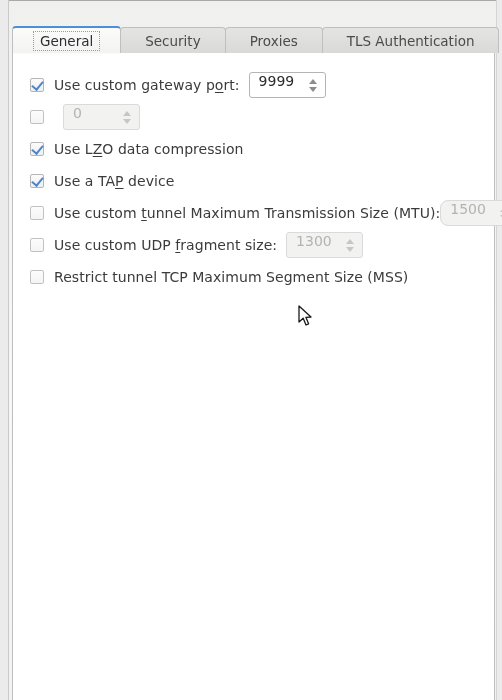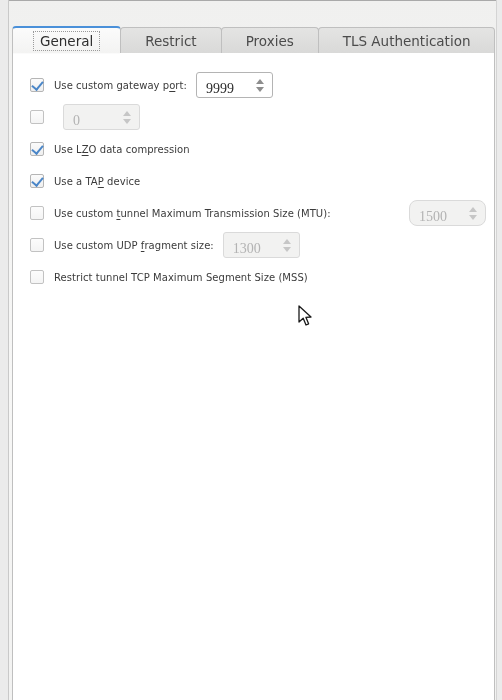--- a/index.html
+++ b/index.html
@@ -132,36 +132,35 @@
     content: "";
     position: absolute;
     left: 3px; top: 0px;
     width: 5px; height: 9px;
     border: solid #4a86c8;
     border-width: 0 2.4px 2.4px 0;
     transform: rotate(40deg);
   }
 
   .label {
-    font-size: 10px;
+    font-size: 14px;
     color: #3b3b3b;
     white-space: nowrap;
     letter-spacing: 0.05px;
   }
   .label u { text-decoration: underline; text-underline-offset: 1.5px; }
 
   
   .spin {
     display: flex;
-    align-items: flex-end;
+    align-items: flex-start;
     height: 26px;
     border-radius: 3px;
     margin-left: 9px;
     padding: 0 4px 0 9px;
-    font-family: Liberation Serif, serif;
   }
   .spin.enabled {
     background: #ffffff;
     border: 1px solid #b4b4b4;
   }
   .spin.disabled {
     background: #f2f2f1;
     border: 1px solid #dadada;
   }
   .spin .val {
@@ -208,21 +207,21 @@
   <div class="gutter-left"></div>
   <div class="gutter-right"></div>
 
   <div class="notebook">
 
     <div class="tabbar">
       <div class="tab active">
         <span class="tab-label">General</span>
       </div>
       <div class="tab">
-        <span class="tab-label">Restrict</span>
+        <span class="tab-label">Security</span>
       </div>
       <div class="tab">
         <span class="tab-label">Proxies</span>
       </div>
       <div class="tab">
         <span class="tab-label">TLS Authentication</span>
       </div>
     </div>
 
     <div class="panel">

